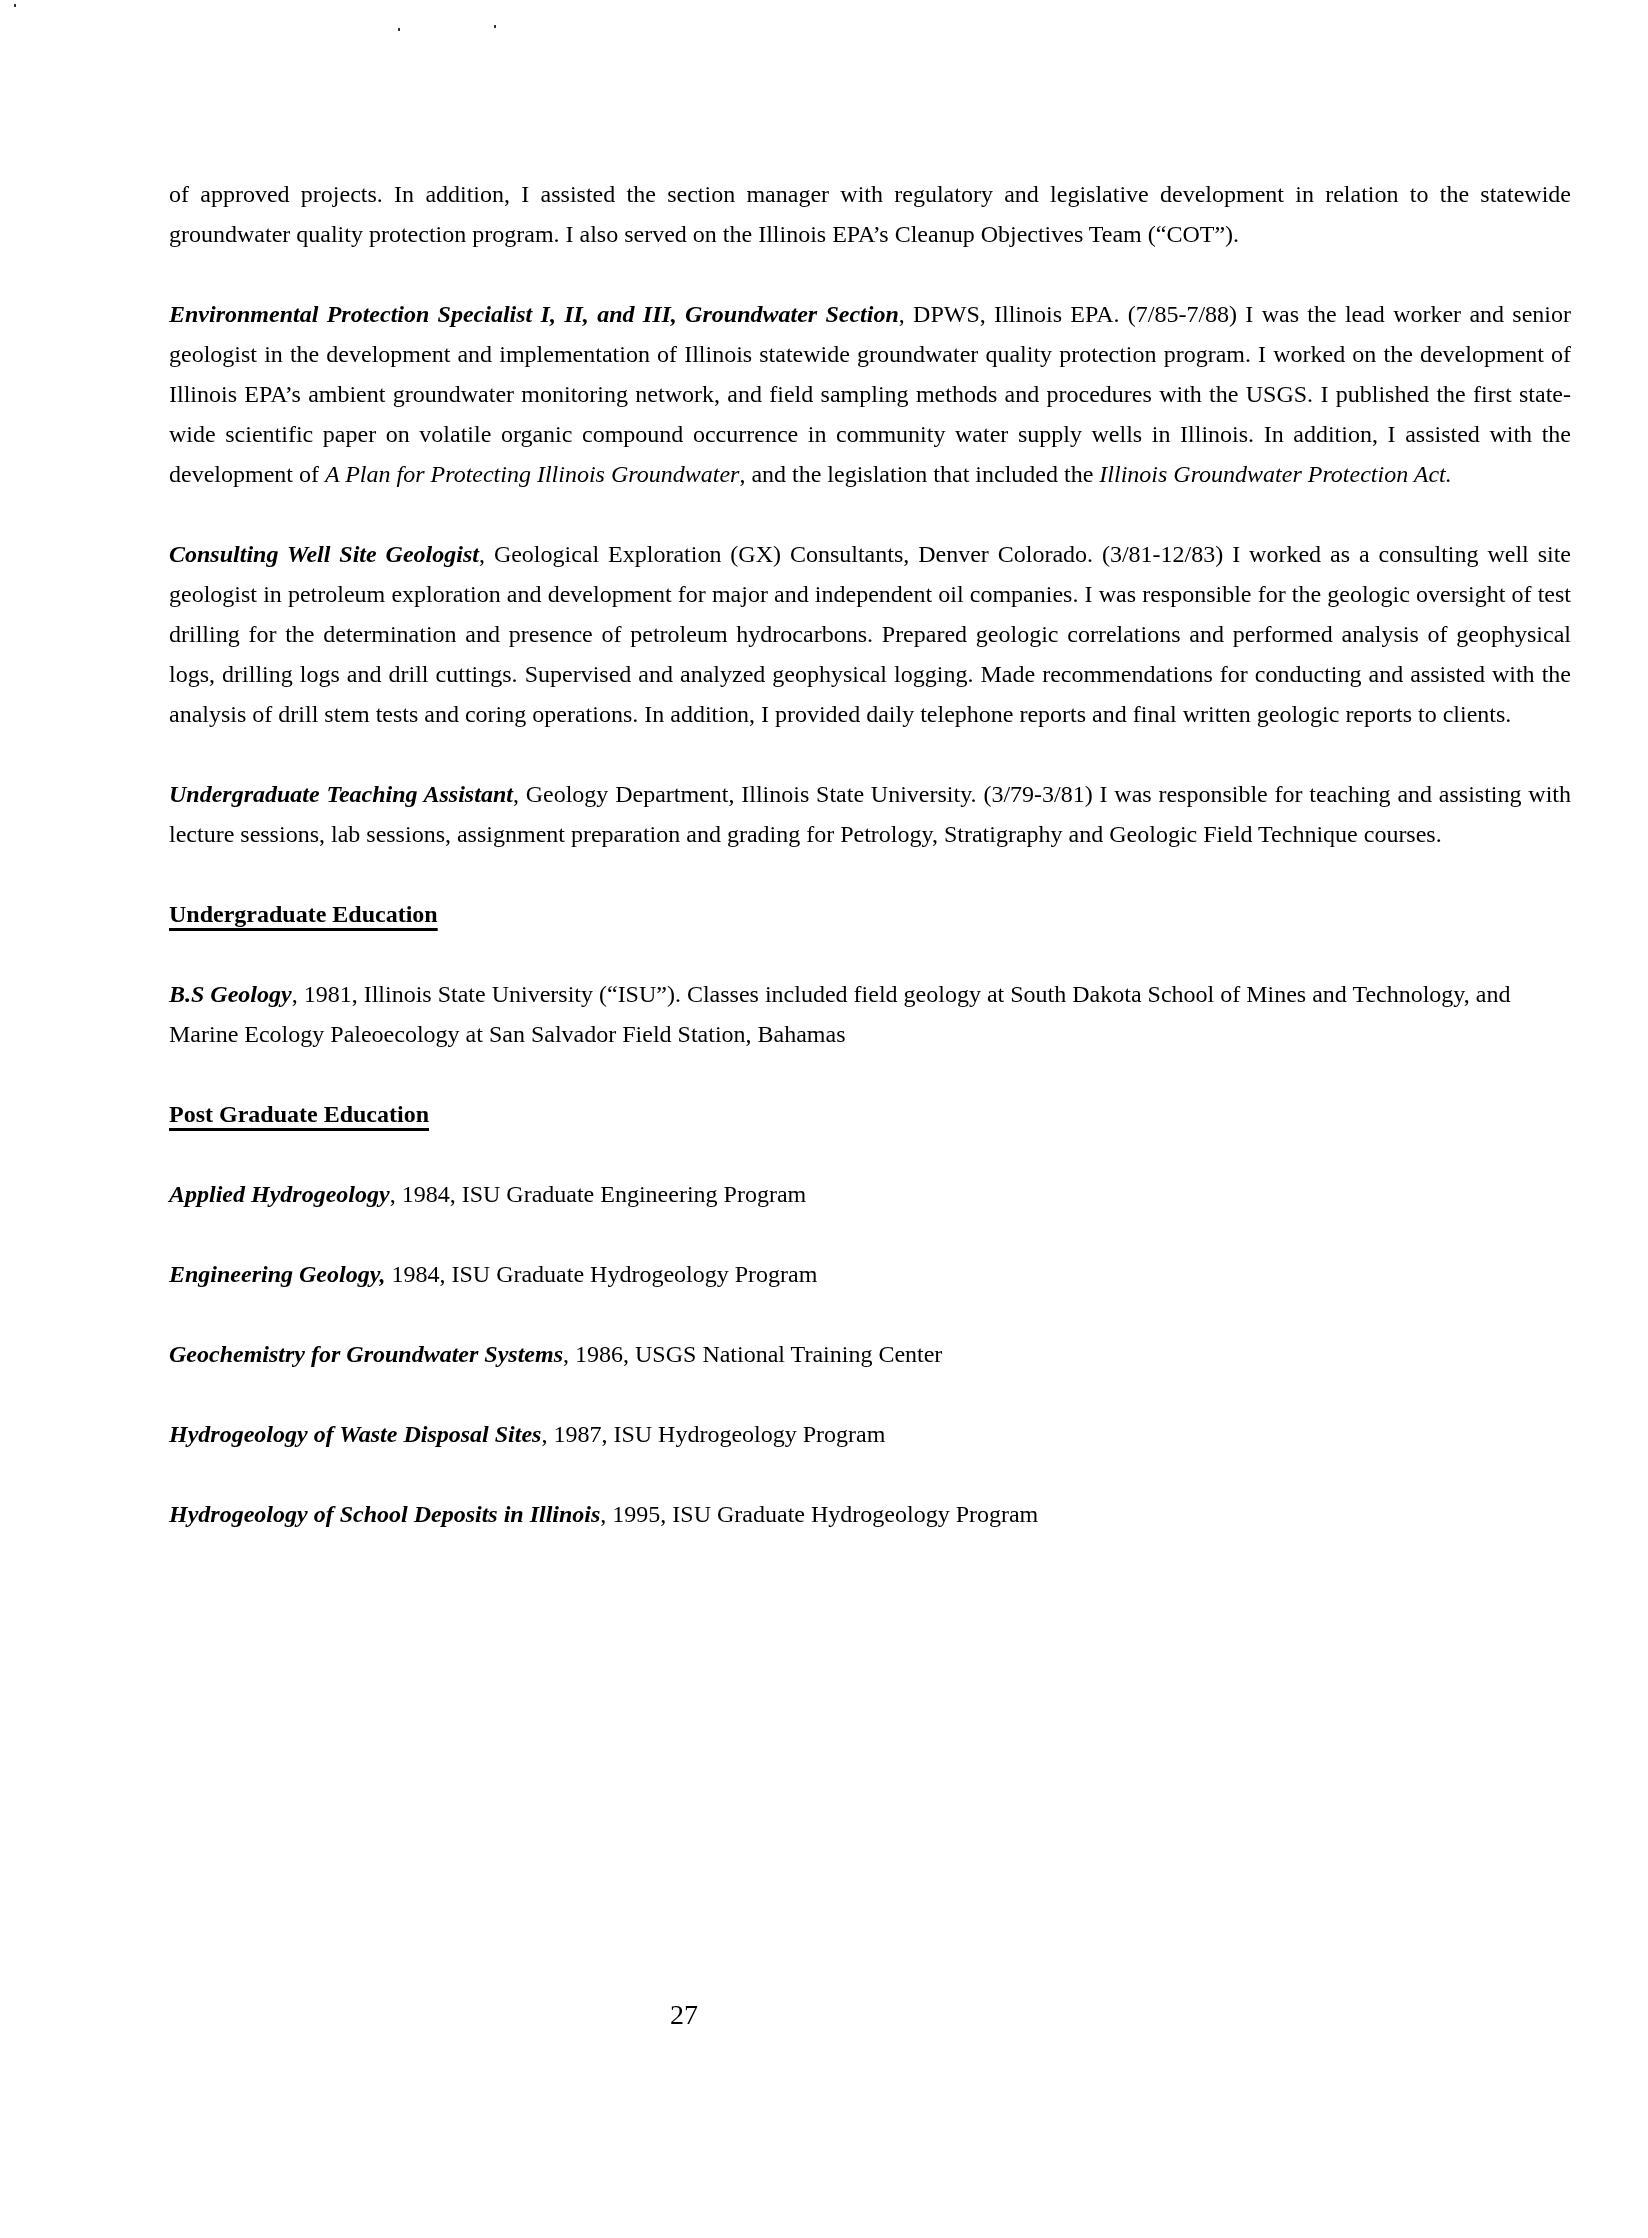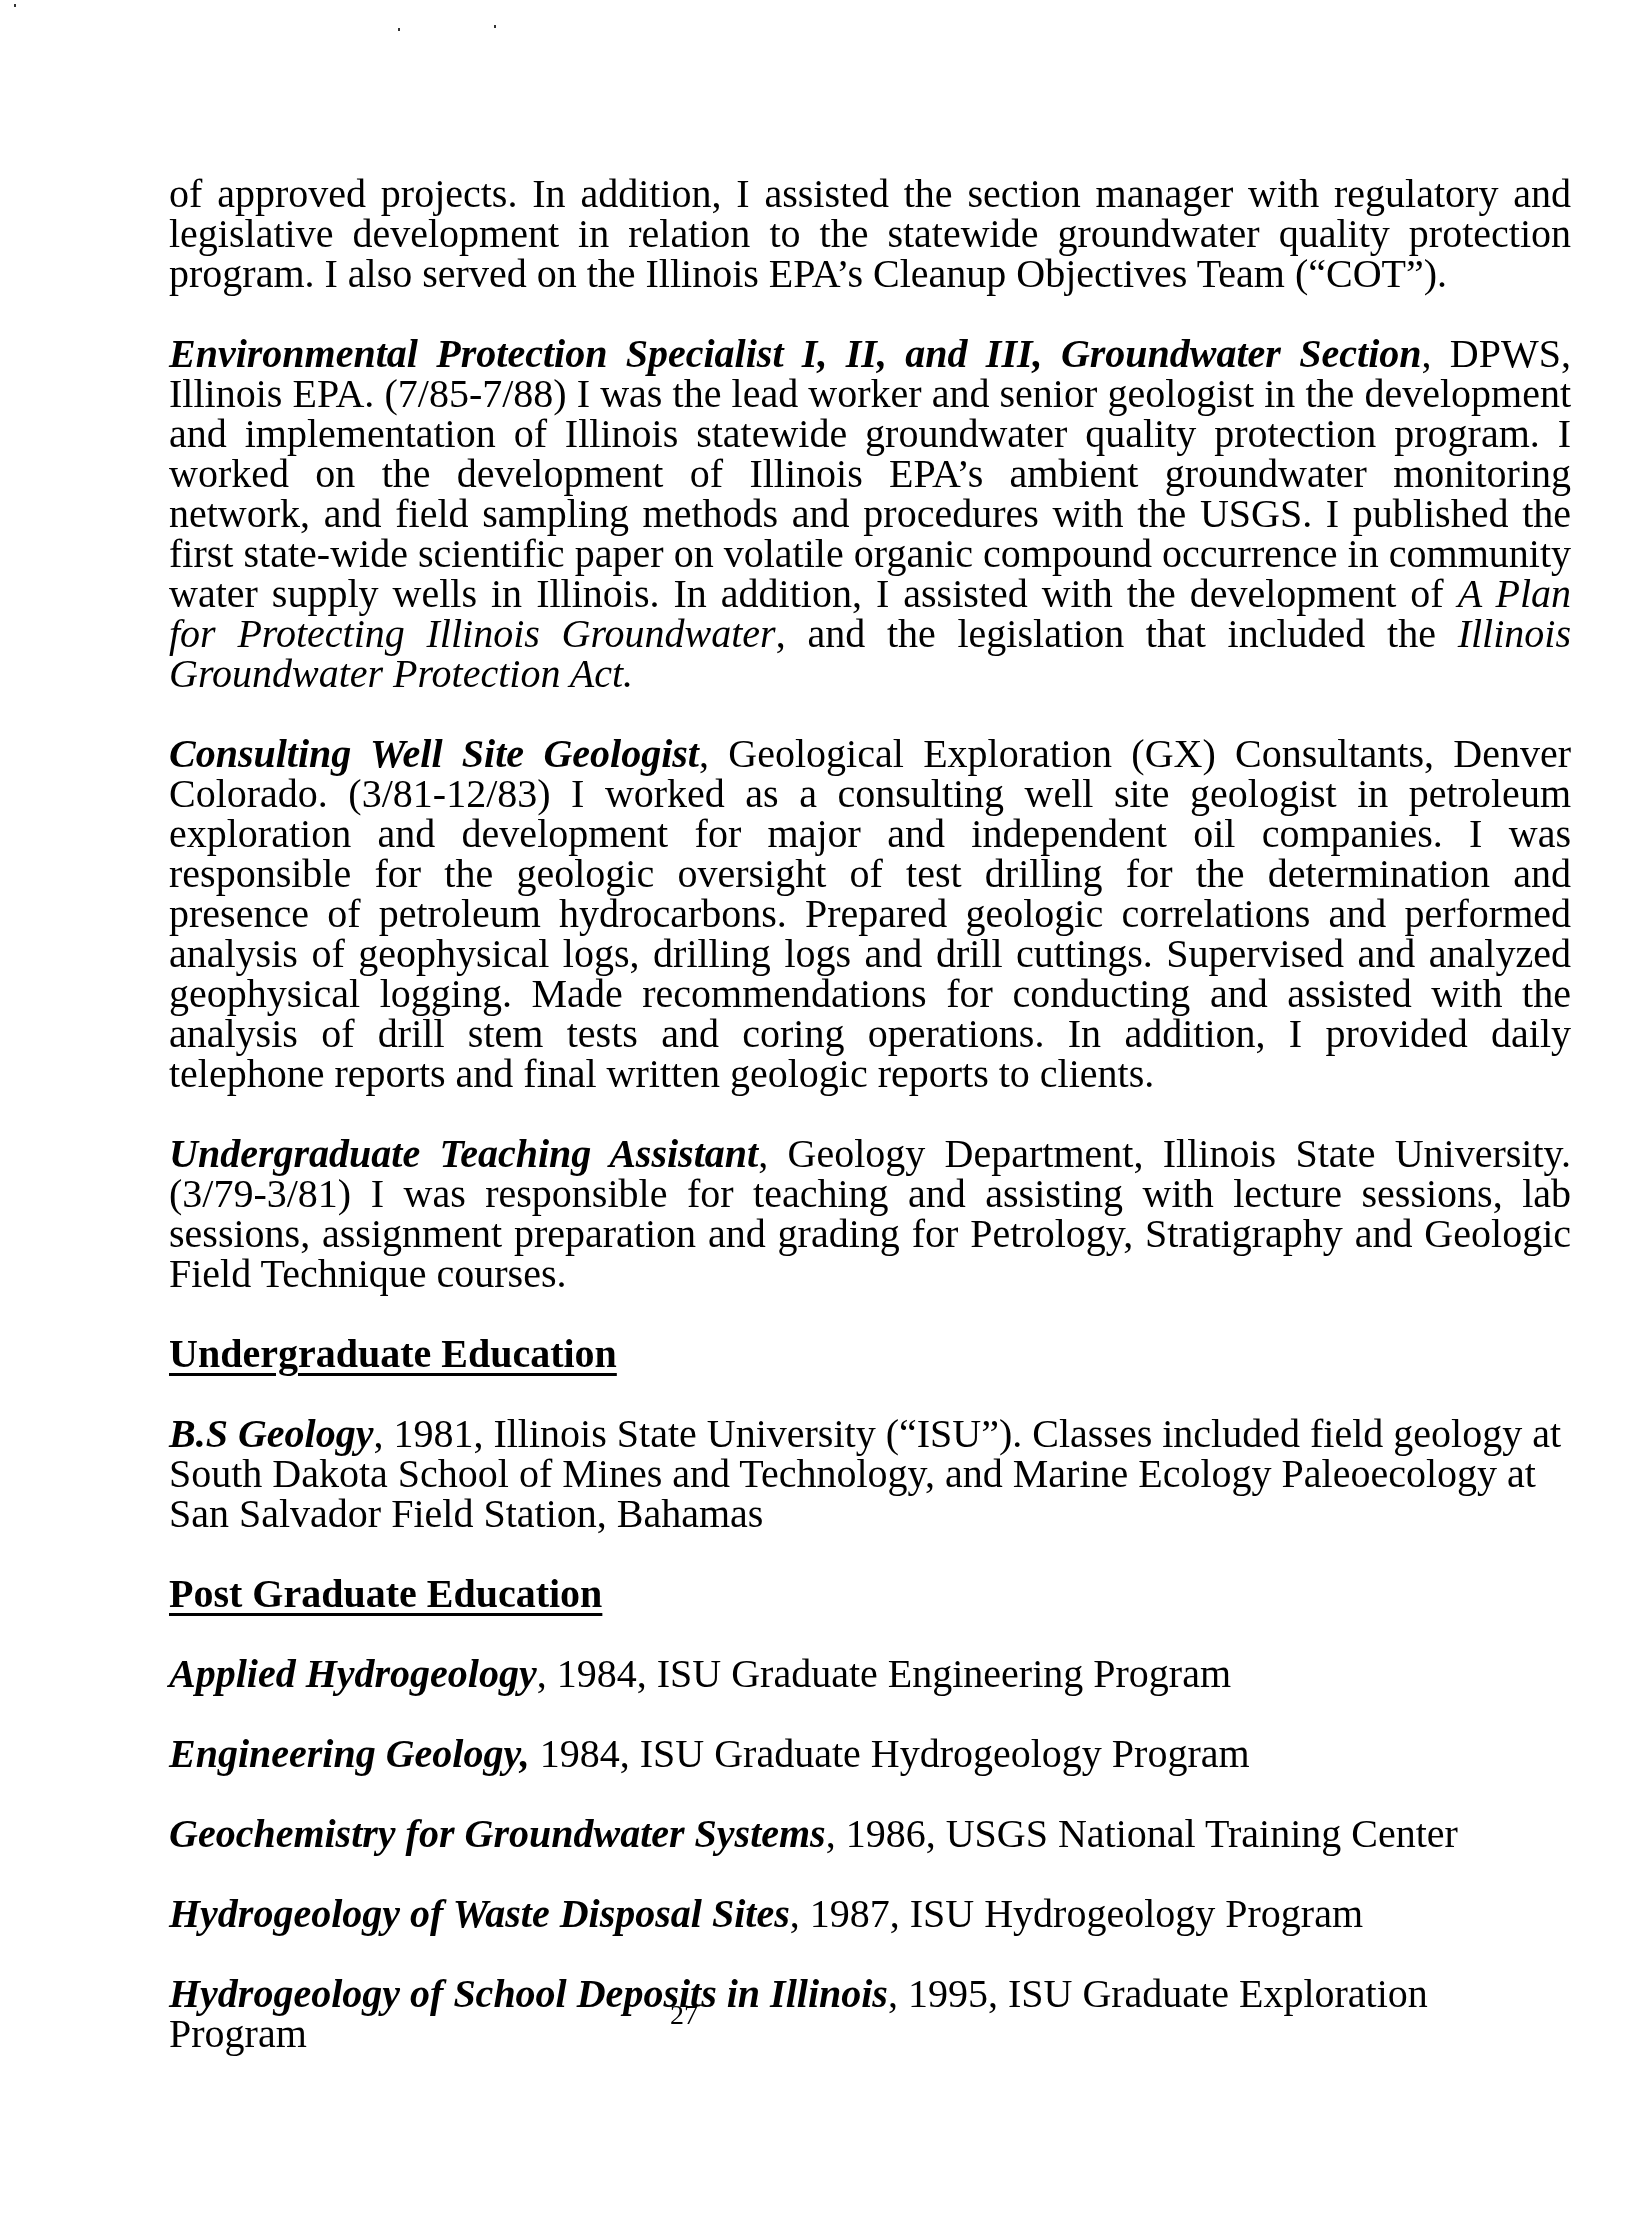--- a/index.html
+++ b/index.html
@@ -1,19 +1,19 @@
 <!DOCTYPE html>
 <html style="font-size:11px"><head>
 <meta charset="utf-8">
 <style>
   html, body { margin: 0; padding: 0; background: #ffffff; }
   body { width: 1648px; height: 2239px; position: relative; overflow: hidden; }
   .page {
     position: absolute; left: 169px; top: 174px; width: 1402px;
-    font-family: "Liberation Serif", serif; font-size: 40px; line-height: 40px;
+    font-family: "Liberation Serif", serif; font-size: 24px; line-height: 40px;
     color: #000; text-align: justify;
   }
   .para { margin: 0 0 40px 0; }
   .para.last-line-left { text-align-last: left; }
   .bi { font-weight: bold; font-style: italic; margin-top: 40px; }
   .it { font-style: italic; }
   .heading { font-weight: bold; text-decoration: underline; text-decoration-thickness: 2.8px; text-underline-offset: 5.6px; margin: 0 0 40px 0; }
   .course { margin: 0 0 40px 0; text-align: left; }
   .edu { text-align: left; }
   .page-number {
@@ -42,18 +42,18 @@
   <p class="heading">Undergraduate Education</p>
 
   <p class="para edu"><span class="bi">B.S Geology</span><span>, 1981, Illinois State University (“ISU”).  Classes included field geology at South Dakota School of Mines and Technology, and Marine Ecology Paleoecology at San Salvador Field Station, Bahamas</span></p>
 
   <p class="heading">Post Graduate Education</p>
 
   <p class="course"><span class="bi">Applied Hydrogeology</span><span>, 1984, ISU Graduate Engineering Program</span></p>
   <p class="course"><span class="bi">Engineering Geology,</span><span> 1984, ISU Graduate Hydrogeology Program</span></p>
   <p class="course"><span class="bi">Geochemistry for Groundwater Systems</span><span>, 1986, USGS National Training Center</span></p>
   <p class="course"><span class="bi">Hydrogeology of Waste Disposal Sites</span><span>, 1987, ISU Hydrogeology Program</span></p>
-  <p class="course"><span class="bi">Hydrogeology of School Deposits in Illinois</span><span>, 1995, ISU Graduate Exploration Program</span></p>
+  <p class="course"><span class="bi">Hydrogeology of School Deposits in Illinois</span><span>, 1995, ISU Graduate Hydrogeology Program</span></p>
 
 </div>
 
 <div class="page-number">27</div>
 
 
 </body></html>

